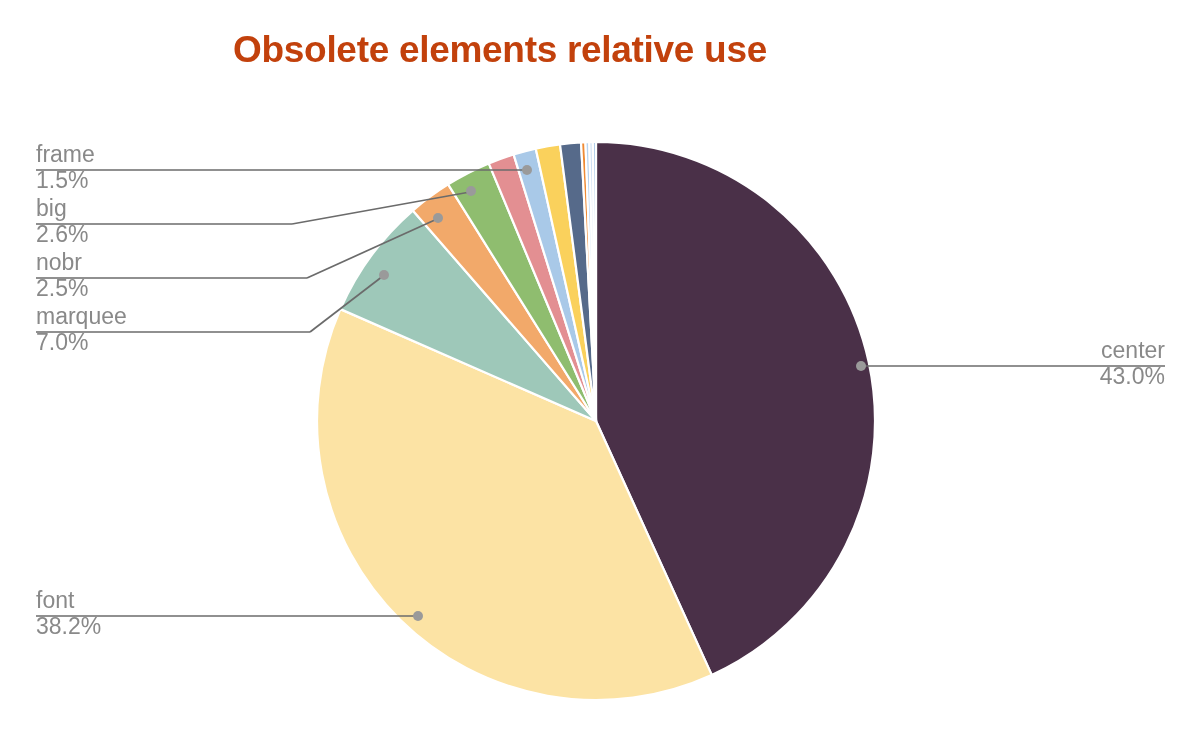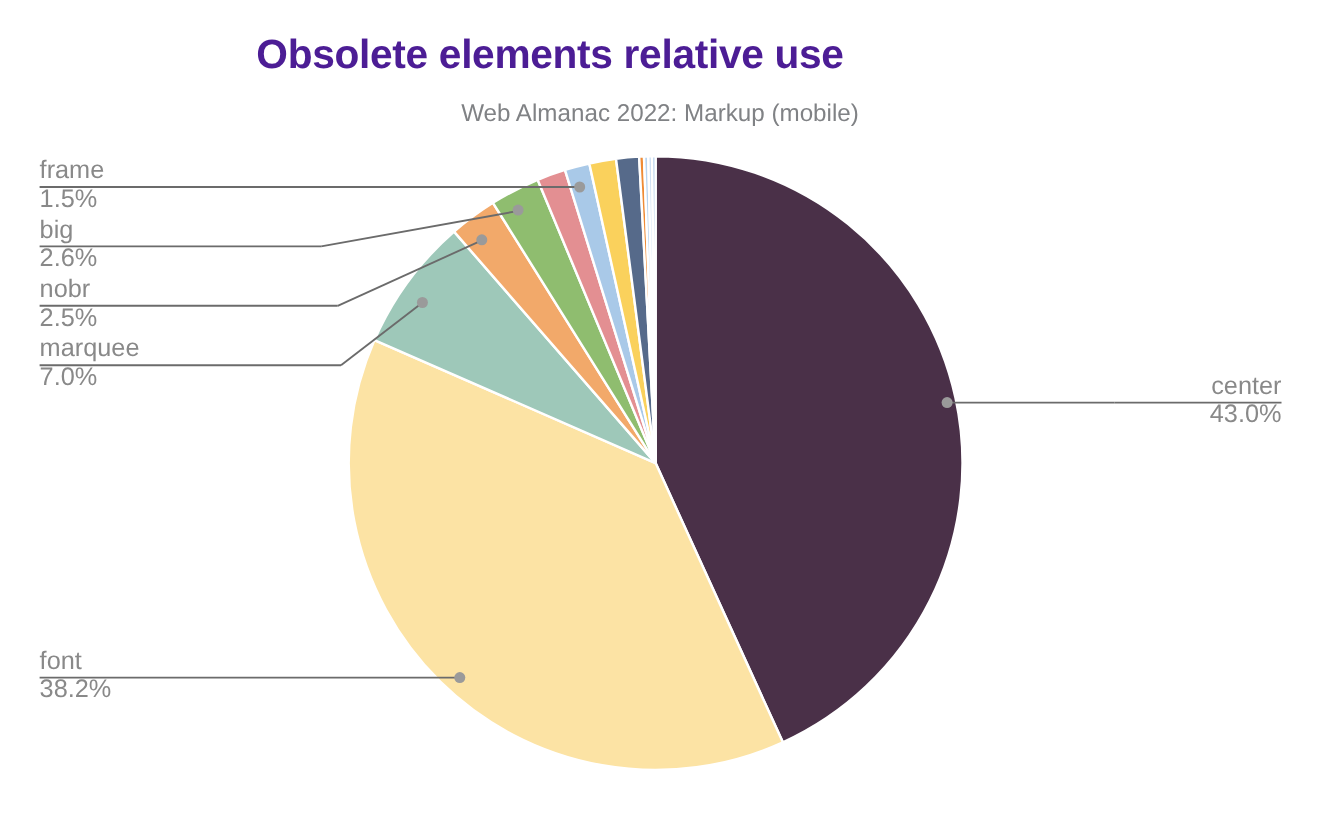--- a/index.html
+++ b/index.html
@@ -16,21 +16,21 @@
     font-family: "Liberation Sans", sans-serif;
   }
   #chart-title {
     position: absolute;
     left: 0;
     top: 30px;
     width: 1000px;
     text-align: center;
     font-size: 37px;
     font-weight: bold;
-    color: #4c1d95;
+    color: #c2410c;
     letter-spacing: -0.3px;
     line-height: 1.1;
     white-space: nowrap;
   }
   #chart-subtitle {
     position: absolute;
     left: 0;
     top: 90px;
     width: 1200px;
     text-align: center;
@@ -69,21 +69,20 @@
     stroke-linejoin: round;
   }
 </style>
 </head>
 <body>
 
 <div id="page">
 
   <div id="chart-title">Obsolete elements relative use</div>
 
-  <div id="chart-subtitle">Web Almanac 2022: Markup (mobile)</div>
 
   <svg id="plot-svg" width="1200" height="742">
     <g id="slices-group">
         <path d="M 596 421 L 596.00 142.00 A 279 279 0 0 1 711.70 674.88 Z" fill="#4a3048" class="pie-slice"></path>
         <path d="M 596 421 L 711.70 674.88 A 279 279 0 0 1 340.42 309.12 Z" fill="#fce3a4" class="pie-slice"></path>
         <path d="M 596 421 L 340.42 309.12 A 279 279 0 0 1 412.80 210.58 Z" fill="#9ec8b9" class="pie-slice"></path>
         <path d="M 596 421 L 412.80 210.58 A 279 279 0 0 1 448.14 184.40 Z" fill="#f2a96a" class="pie-slice"></path>
         <path d="M 596 421 L 448.14 184.40 A 279 279 0 0 1 488.77 163.43 Z" fill="#8fbd6f" class="pie-slice"></path>
         <path d="M 596 421 L 488.77 163.43 A 279 279 0 0 1 513.60 154.44 Z" fill="#e38f92" class="pie-slice"></path>
         <path d="M 596 421 L 513.60 154.44 A 279 279 0 0 1 535.73 148.59 Z" fill="#a9c9e8" class="pie-slice"></path>

